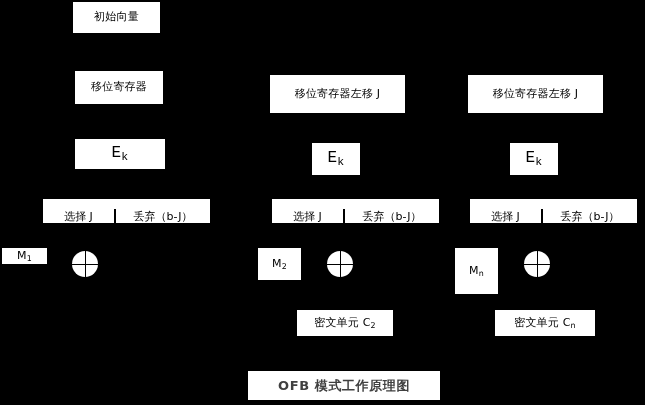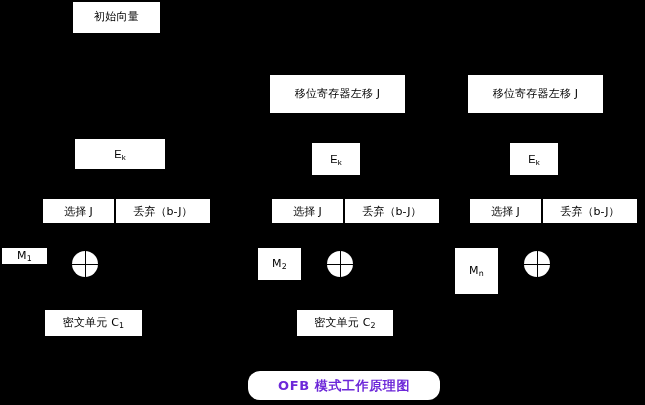--- a/index.html
+++ b/index.html
@@ -29,42 +29,41 @@
     letter-spacing: 0.2px;
   }
   .split-box {
     position: absolute;
     background: #ffffff;
     display: flex;
     box-sizing: border-box;
   }
   .split-cell {
     display: flex;
-    align-items: center;
     justify-content: center;
     font-size: 11px;
     color: #000000;
     white-space: nowrap;
     box-sizing: border-box;
+    margin-top: 10px;
   }
   .split-cell.first {
     border-right: 2px solid #000000;
   }
   .title-box {
     position: absolute;
     background: #ffffff;
-    color: #6d28d9;
+    color: #404040;
     display: flex;
     align-items: center;
     justify-content: center;
     font-weight: bold;
     font-size: 13px;
     letter-spacing: 0.6px;
     box-sizing: border-box;
-    border-radius: 12px;
   }
   .xor {
     position: absolute;
     background: #ffffff;
     border-radius: 50%;
     box-sizing: border-box;
   }
   .xor::before,
   .xor::after {
     content: "";
@@ -85,59 +84,59 @@
     width: 100%;
     margin-top: -0.5px;
   }
   sub {
     font-size: 0.72em;
     vertical-align: baseline;
     position: relative;
     top: 0.28em;
   }
   .ek-label {
-    font-family: Liberation Sans, sans-serif;
-    font-size: 11px;
+    font-family: Liberation Mono, monospace;
+    font-size: 16px;
   }
   .m-label {
     font-size: 11px;
   }
 </style>
 </head>
 <body>
 
 <div id="diagram-root">
 
   <div class="box" style="left:73px; top:2px; width:87px; height:31px;">
     <span>初始向量</span>
   </div>
 
+  <div class="box" style="left:75px; top:71px; width:88px; height:33px;">
+    <span>移位寄存器</span>
+  </div>
 
   <div class="box" style="left:75px; top:139px; width:90px; height:30px;">
     <span class="ek-label"><span>E</span><sub>k</sub></span>
   </div>
 
   <div class="split-box" style="left:43px; top:199px; width:167px; height:24px;">
     <div class="split-cell first" style="width:73px;">
       <span>选择 J</span>
     </div>
     <div class="split-cell" style="width:94px;">
       <span>丢弃（b-J）</span>
     </div>
   </div>
 
   <div class="box" style="left:2px; top:248px; width:45px; height:16px;">
     <span class="m-label"><span>M</span><sub>1</sub></span>
   </div>
 
   <div class="xor" style="left:72px; top:251px; width:26px; height:26px;"></div>
 
-  <div class="box" style="left:45px; top:310px; width:97px; height:26px;">
-    <span><span>密文单元 C</span><sub>1</sub></span>
-  </div>
 
   <div class="box" style="left:270px; top:75px; width:135px; height:38px;">
     <span>移位寄存器左移 J</span>
   </div>
 
   <div class="box" style="left:312px; top:143px; width:48px; height:32px;">
     <span class="ek-label"><span>E</span><sub>k</sub></span>
   </div>
 
   <div class="split-box" style="left:272px; top:199px; width:167px; height:24px;">
@@ -175,18 +174,21 @@
       <span>丢弃（b-J）</span>
     </div>
   </div>
 
   <div class="box" style="left:455px; top:248px; width:43px; height:46px;">
     <span class="m-label"><span>M</span><sub>n</sub></span>
   </div>
 
   <div class="xor" style="left:524px; top:251px; width:26px; height:26px;"></div>
 
+  <div class="box" style="left:495px; top:310px; width:100px; height:26px;">
+    <span><span>密文单元 C</span><sub>n</sub></span>
+  </div>
 
   <div class="title-box" style="left:248px; top:371px; width:192px; height:29px;">
     <span>OFB 模式工作原理图</span>
   </div>
 
 </div>
 
 </body></html>

